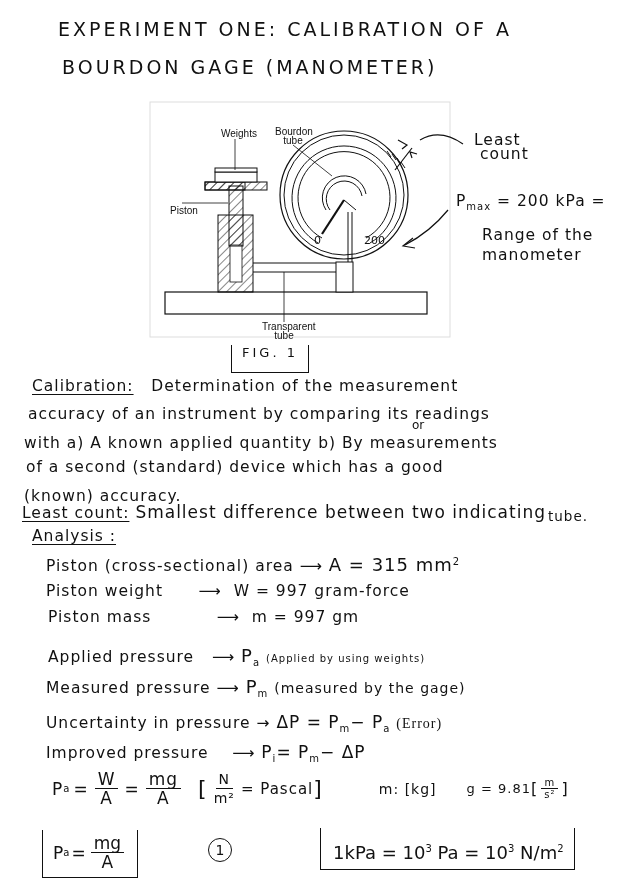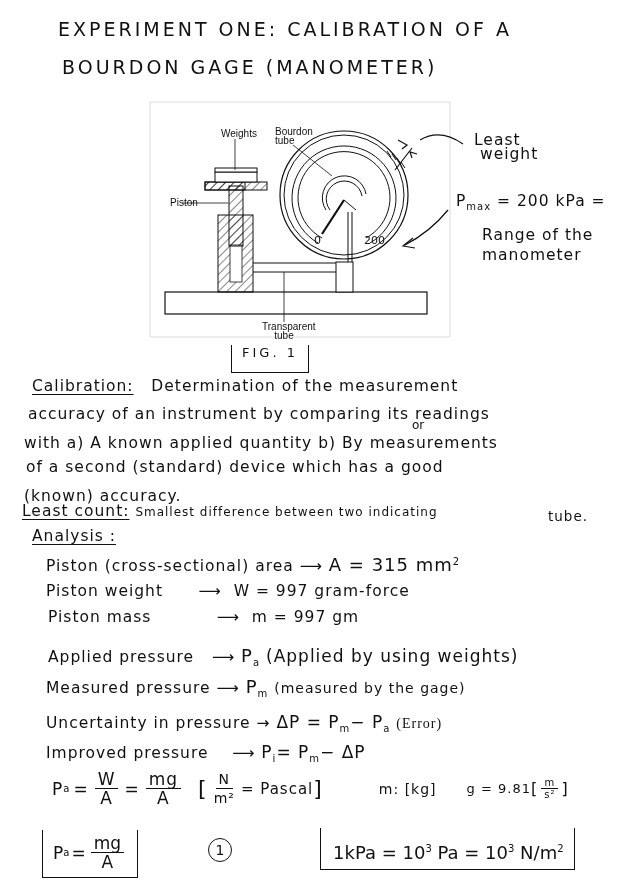--- a/index.html
+++ b/index.html
@@ -78,31 +78,31 @@
     <line x1="182" y1="203" x2="228" y2="203" stroke="#111" stroke-width="0.8"></line>
     <line x1="293" y1="145" x2="332" y2="176" stroke="#111" stroke-width="0.8"></line>
     <line x1="284" y1="272" x2="284" y2="322" stroke="#111" stroke-width="0.8"></line>
     <defs>
       <pattern id="hatch" width="6" height="6" patternUnits="userSpaceOnUse" patternTransform="rotate(45)">
         <line x1="0" y1="0" x2="0" y2="6" stroke="#111" stroke-width="1"></line>
       </pattern>
     </defs>
   </svg>
   <div class="hw small" style="left:221px; top:128px;">Weights</div>
-  <div class="hw small" style="left:275px; top:127px; width:36px; white-space:normal; text-align:left; line-height:9px;">Bourdon tube</div>
-  <div class="hw small" style="left:170px; top:197px;text-align:center;">Piston</div>
+  <div class="hw small" style="left:275px; top:127px; width:36px; white-space:normal; text-align:center; line-height:9px;">Bourdon tube</div>
+  <div class="hw small" style="left:170px; top:205px;text-align:center;">Piston</div>
   <div class="hw small" style="left:262px; top:322px; width:44px; white-space:normal; text-align:center; line-height:9px;">Transparent tube</div>
   <div class="hw" style="left:314px; top:234px; font-size:11px;">0</div>
   <div class="hw" style="left:364px; top:234px; font-size:11px;">200</div>
   <div class="hw line" style="left:231px; top:345px; border:1.3px solid #111; border-top:none; padding:0 10px 12px 10px; letter-spacing:3px; font-size:13px;">FIG. 1</div>
 </div>
 
 <div class="hw line" style="left:474px; top:133px; line-height:14px;">
   <div>Least</div>
-  <div style="padding-left:6px;">weight</div>
+  <div style="padding-left:6px;">count</div>
 </div>
 <div class="hw line" style="left:456px; top:192px;">
   <span>P</span><sub>max</sub>
   <span>= 200 kPa =</span>
 </div>
 <div class="hw line" style="left:482px; top:225px; line-height:20px;">
   <div>Range of the</div>
   <div>manometer</div>
 </div>
 
@@ -111,21 +111,21 @@
   <span>Determination of the measurement</span>
 </div>
 <div class="hw line" style="left:28px; top:405px;">accuracy of an instrument by comparing its readings</div>
 <div class="hw" style="left:412px; top:418px; font-size:12px;">or</div>
 <div class="hw line" style="left:24px; top:434px;">with a) A known applied quantity  b) By measurements</div>
 <div class="hw line" style="left:26px; top:458px;">of a second (standard) device which has a good</div>
 <div class="hw line" style="left:24px; top:487px;">(known) accuracy.</div>
 
 <div class="hw line" style="left:22px; top:502px;">
   <span class="ul">Least count:</span>
-  <span style="font-size:12px;">Smallest difference between two indicating</span>
+  <span style="font-size:17px;">Smallest difference between two indicating</span>
 </div>
 <div class="hw line" style="left:548px; top:508px; font-size:13.5px;">tube.</div>
 
 <div class="hw line ul" style="left:32px; top:527px;">Analysis :</div>
 
 <div class="hw line" style="left:46px; top:554px;">
   <span>Piston (cross-sectional) area</span>
   <span>⟶</span>
   <span style="font-size:18px;">A = 315 mm</span><sup>2</sup>
 </div>
@@ -136,21 +136,21 @@
 </div>
 <div class="hw line" style="left:48px; top:608px;">
   <span>Piston mass</span>&nbsp;&nbsp;&nbsp;&nbsp;&nbsp;&nbsp;&nbsp;&nbsp;&nbsp;&nbsp;
   <span>⟶</span>&nbsp;
   <span>m = 997 gm</span>
 </div>
 <div class="hw line" style="left:48px; top:645px;">
   <span>Applied pressure</span>&nbsp;&nbsp;
   <span>⟶</span>
   <span style="font-size:18px;">P</span><sub>a</sub>
-  <span style="font-size:17px;text-align:center;">(Applied by using weights)</span>
+  <span style="font-size:10px;text-align:center;">(Applied by using weights)</span>
 </div>
 <div class="hw line" style="left:46px; top:676px;">
   <span>Measured pressure</span>
   <span>⟶</span>
   <span style="font-size:18px;">P</span><sub>m</sub>
   <span style="font-size:14px;text-align:right;">(measured by the gage)</span>
 </div>
 <div class="hw line" style="left:46px; top:712px;">
   <span>Uncertainty in pressure</span>
   <span>→</span>

